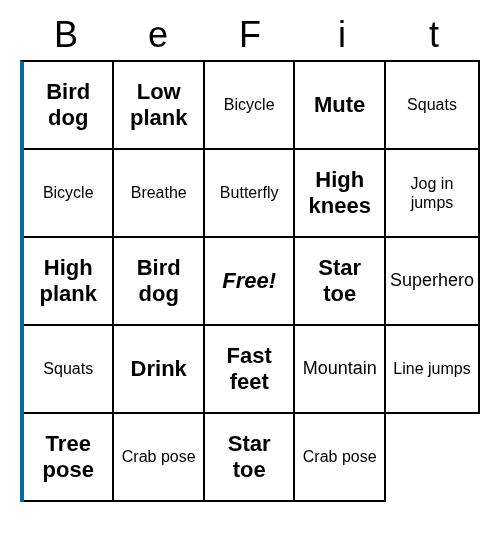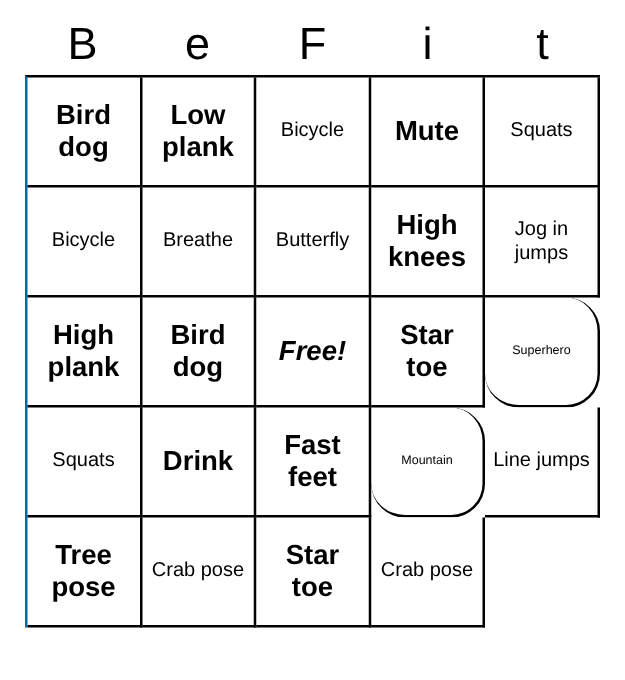--- a/index.html
+++ b/index.html
@@ -24,21 +24,21 @@
     }
     .header-cell {
       font-size: 36px;
       font-weight: normal;
       padding: 4px 0;
     }
     .grid {
       display: grid;
       grid-template-columns: repeat(5, 1fr);
       border-top: 2px solid #000;
-      border-left: 2px solid #0369a1;
+      border-left: 4px solid #0369a1;
     }
     .cell {
       border-right: 2px solid #000;
       border-bottom: 2px solid #000;
       min-height: 88px;
       display: flex;
       align-items: center;
       justify-content: center;
       text-align: center;
       padding: 4px;
@@ -48,22 +48,21 @@
     .cell.large {
       font-size: 22px;
       font-weight: bold;
     }
     .cell.free {
       font-size: 22px;
       font-weight: bold;
       font-style: italic;
     }
     .cell.small {
-      font-size: 10px;
-      border-radius: 27px;
+      font-size: 18px;
     }
   </style>
 </head>
 <body>
 
 <div class="bingo-card">
   <div class="header-row">
     <div class="header-cell">B</div>
     <div class="header-cell">e</div>
     <div class="header-cell">F</div>

